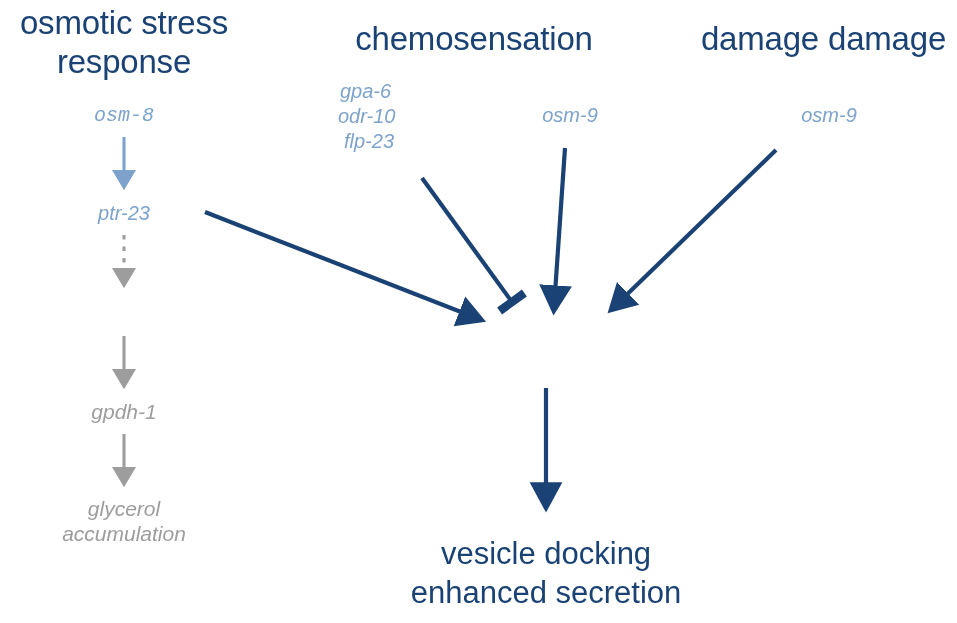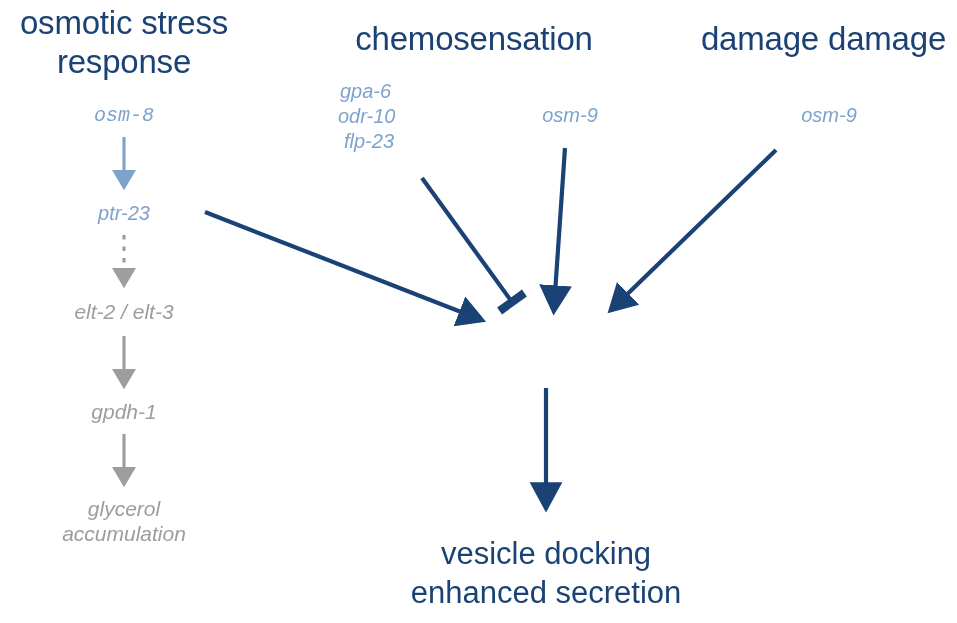--- a/index.html
+++ b/index.html
@@ -115,21 +115,20 @@
     <line x1="546" y1="388" x2="546" y2="505" stroke="#1a4274" stroke-width="4.2" marker-end="url(#arrow-navy-slim)"></line>
   </svg>
 
   <div class="node heading" style="left:0px; top:4px; width:248px;">osmotic stress
 response</div>
 
   <div class="node gene" style="left:44px; top:104px; width:160px;font-family:Liberation Mono, monospace;">osm-8</div>
 
   <div class="node gene" style="left:44px; top:202px; width:160px;">ptr-23</div>
 
-  <div class="node grey-node" style="left:24px; top:300px; width:200px;">elt-2 / elt-3</div>
 
   <div class="node grey-node" style="left:44px; top:400px; width:160px;">gpdh-1</div>
 
   <div class="node heading" style="left:330px; top:20px; width:288px;">chemosensation</div>
 
   <div class="node grey-node" style="left:14px; top:497px; width:220px;">glycerol
 accumulation</div>
 
   <div class="node gene gene-left" style="left:340px; top:80px; width:120px;">gpa-6</div>
 

